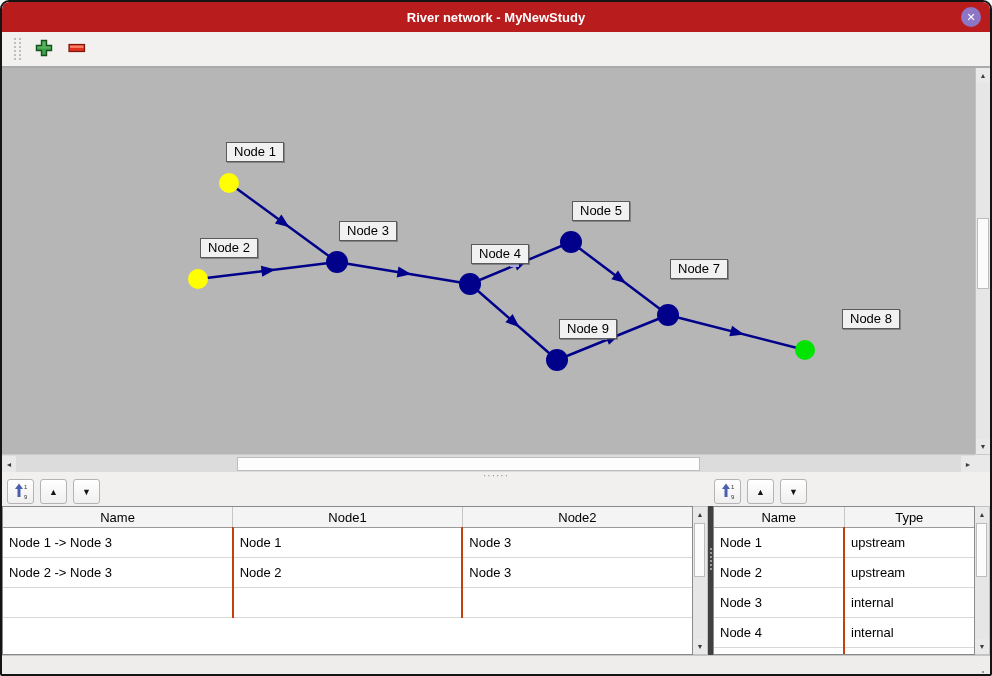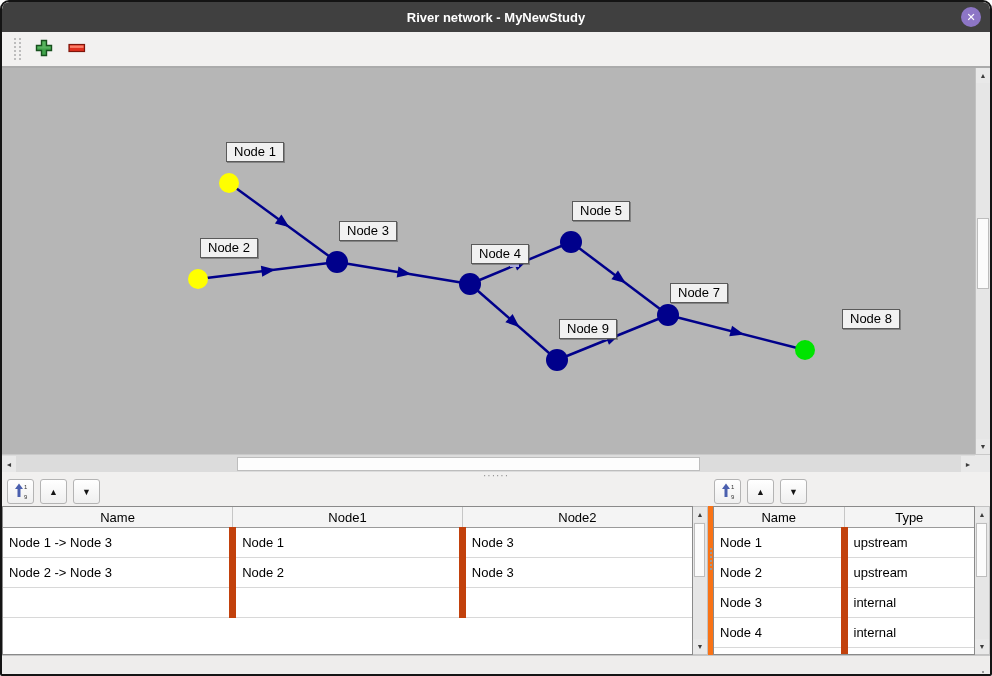--- a/index.html
+++ b/index.html
@@ -1,20 +1,20 @@
 <!DOCTYPE html>
 <html><head>
 <meta charset="utf-8">
 <style>
   html,body{margin:0;padding:0;background:#fff;}
   .window{width:992px;height:676px;position:relative;box-sizing:border-box;border:2px solid #141414;
     border-radius:9px 9px 2px 2px;background:#f1f0ef;overflow:hidden;
     font-family:"Liberation Sans","DejaVu Sans",sans-serif;}
   
-  .titlebar{height:30px;background:#404040;border-radius:7px 7px 0 0;display:flex;align-items:center;justify-content:center;position:relative;}
+  .titlebar{height:30px;background:#b91c1c;border-radius:7px 7px 0 0;display:flex;align-items:center;justify-content:center;position:relative;}
   .titlebar .title{color:#ffffff;font-size:13px;font-weight:bold;}
   .close-btn{position:absolute;right:9px;top:5px;width:20px;height:20px;border-radius:50%;background:#8d76c6;
     color:#fff;font-size:11px;line-height:20px;text-align:center;border:none;padding:0;cursor:pointer;}
   
   .toolbar{height:36px;background:#f2f1f0;border-bottom:2px solid #ababab;display:flex;align-items:center;box-sizing:border-box;}
   .tool-grip{width:3px;height:22px;border-left:2px dotted #bdbdbd;border-right:2px dotted #bdbdbd;margin:0 10px 0 12px;}
   .tool-btn{width:26px;height:26px;background:transparent;border:none;display:flex;align-items:center;justify-content:center;margin-right:7px;padding:0;cursor:pointer;}
   
   .canvas-row{display:flex;height:386px;}
   .canvas{position:relative;flex:1;background:#b6b6b6;overflow:hidden;}
@@ -37,32 +37,32 @@
   .split-h{height:5px;background:#f1f0ef;text-align:center;line-height:4px;}
   .split-h span{font-size:10px;letter-spacing:1px;color:#8c8c8c;}
   
   .btnbar{height:29px;background:#f1f0ef;position:relative;}
   .btn-group{position:absolute;top:2px;display:flex;gap:6px;}
   .btn-group.left{left:5px;}
   .btn-group.right{left:712px;}
   .tbtn{width:27px;height:25px;background:linear-gradient(#ffffff,#efefef);border:1px solid #b4b4b4;border-radius:3px;
     display:flex;align-items:center;justify-content:center;font-size:9px;color:#141414;padding:0;cursor:pointer;}
   
-  .tables-row{height:149px;display:flex;background:#f97316;}
+  .tables-row{height:149px;display:flex;background:#404040;}
   .panel{display:flex;}
   .panel.left{width:706px;}
   .panel.right{flex:1;}
   .twrap{height:149px;overflow:hidden;background:#fff;border:1px solid #8a8a8a;box-sizing:border-box;}
   .twrap.left{width:691px;}
   .twrap.right{width:262px;}
   table.data-table{border-collapse:collapse;table-layout:fixed;width:100%;font-size:13px;color:#000;}
   table.data-table th{height:18px;font-weight:normal;text-align:center;background:#f4f4f4;
     border-bottom:1px solid #9a9a9a;border-right:1px solid #c6c6c6;overflow:hidden;white-space:nowrap;}
   table.data-table th:last-child{border-right:none;}
-  table.data-table td{height:29px;padding:0 2px 0 6px;border-right:7px solid #c2410c;border-bottom:1px solid #d8d8d8;
+  table.data-table td{height:29px;padding:0 2px 0 6px;border-right:2px solid #c2410c;border-bottom:1px solid #d8d8d8;
     white-space:nowrap;overflow:hidden;}
   table.data-table td:last-child{border-right:none;}
   .tscroll{width:15px;position:relative;background:#e6e6e6;border:1px solid #c2c2c2;border-left:none;box-sizing:border-box;}
   .tscroll .sb-up{top:0;left:0;}
   .tscroll .sb-down{bottom:0;left:0;}
   .tscroll .thumb{position:absolute;left:1px;top:16px;width:11px;height:54px;background:#fbfbfb;border:1px solid #bdbdbd;box-sizing:border-box;}
   .split-v{width:5px;position:relative;}
   .split-v .dots{position:absolute;top:42px;left:2px;width:0;height:22px;border-left:2px dotted #9a9a9a;}
   
   .statusbar{height:24px;background:#eeedec;border-top:1px solid #c6c6c6;position:relative;box-sizing:border-box;}
@@ -130,21 +130,21 @@
           <circle cx="555" cy="292" r="11" fill="#00008b"></circle>
           <circle cx="666" cy="247" r="11" fill="#00008b"></circle>
           <circle cx="803" cy="282" r="10" fill="#00e400"></circle>
         </svg>
         <div class="node-label" style="left: 224px; top: 74px;">Node 1</div>
         <div class="node-label" style="left: 198px; top: 170px;">Node 2</div>
         <div class="node-label" style="left: 337px; top: 153px;">Node 3</div>
         <div class="node-label" style="left: 469px; top: 176px;">Node 4</div>
         <div class="node-label" style="left: 570px; top: 133px;">Node 5</div>
         <div class="node-label" style="left: 557px; top: 251px;">Node 9</div>
-        <div class="node-label" style="left: 668px; top: 215px;">Node 7</div>
+        <div class="node-label" style="left: 668px; top: 191px;">Node 7</div>
         <div class="node-label" style="left: 840px; top: 241px;">Node 8</div>
       </div>
     <div class="vscroll">
       <div class="sb-arrow sb-up">▲</div>
       <div class="thumb"></div>
       <div class="sb-arrow sb-down">▼</div>
     </div>
   </div>
 
   <div class="hscroll-row">

